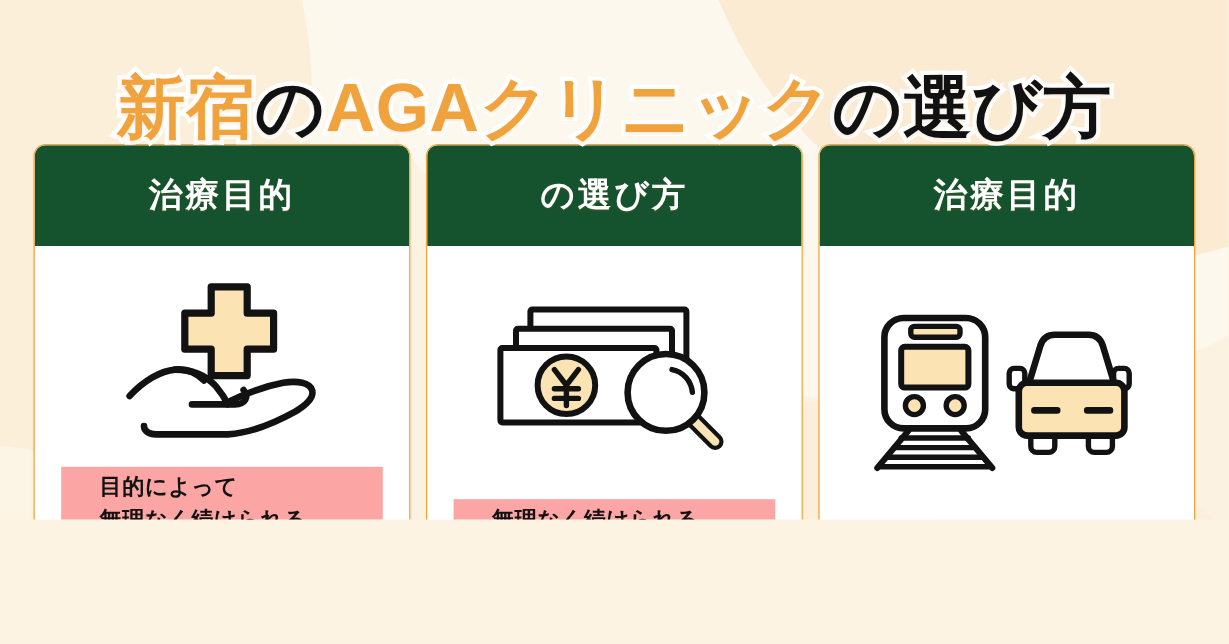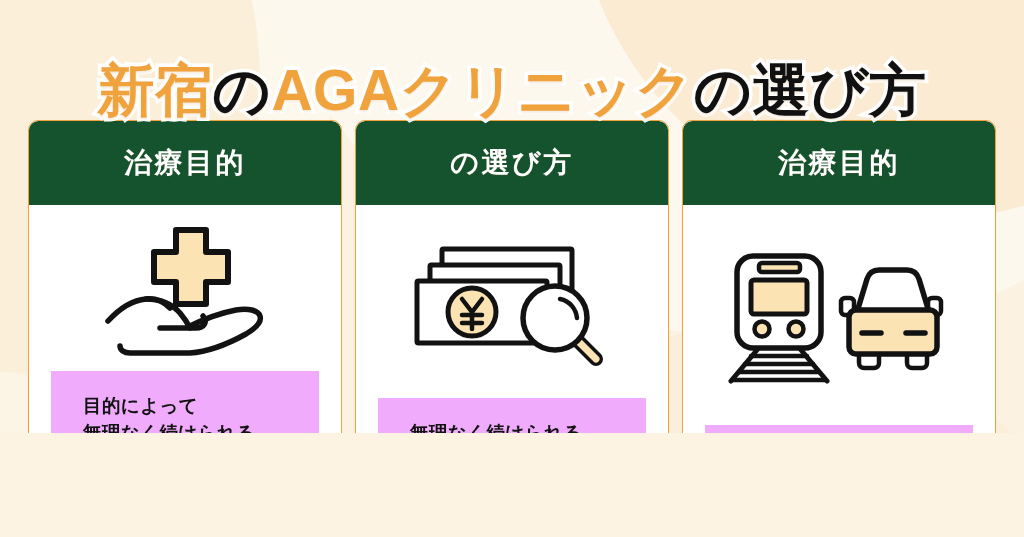--- a/index.html
+++ b/index.html
@@ -134,22 +134,22 @@
   .card-icon {
     flex: 1 1 auto;
     display: flex;
     align-items: center;
     justify-content: center;
     padding-top: 6px;
   }
   .card-caption {
     flex: none;
     margin: 0 22px 42px 22px;
-    background: #f0abfc;
-    padding: 22px 10px 22px 32px;
+    background: #fca5a5;
+    padding: 4px 10px 22px 32px;
   }
   .card-caption-line {
     display: block;
     color: #121212;
     font-size: 18.5px;
     font-weight: 800;
     line-height: 1.45;
     letter-spacing: 0.4px;
     white-space: nowrap;
   }

